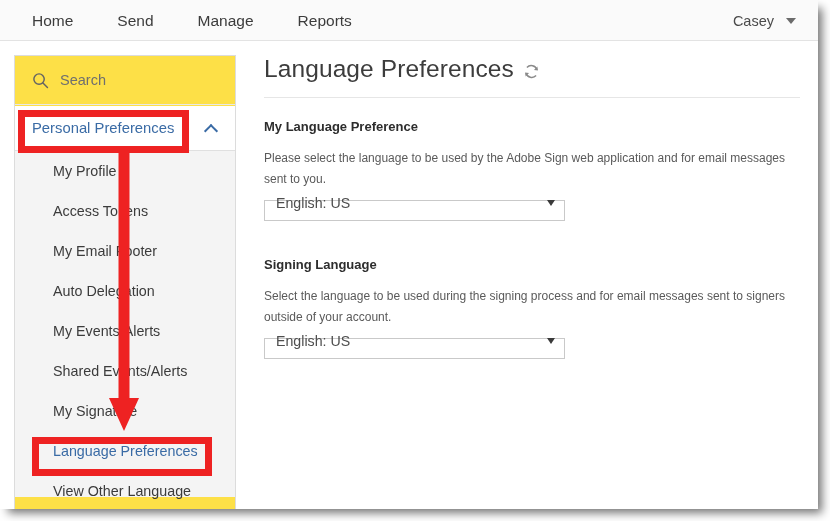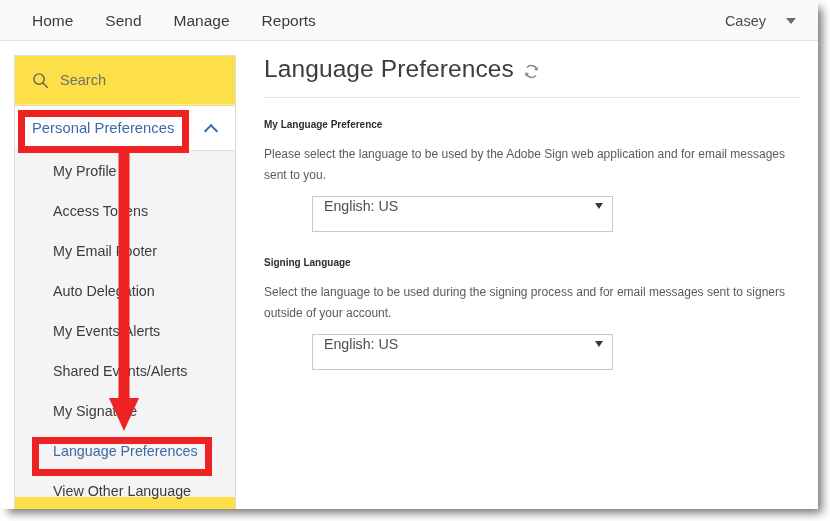--- a/index.html
+++ b/index.html
@@ -37,21 +37,21 @@
     background: #fafafa;
     border-bottom: 1px solid #e3e3e3;
     box-sizing: border-box;
   }
   .nav-tabs {
     position: absolute;
     left: 18px; top: 0;
     height: 41px;
     display: flex;
     align-items: flex-end;
-    gap: 4px;
+    gap: 16px;
   }
   .nav-tab {
     position: relative;
     font-size: 15.5px;
     color: #3c3c3c;
     padding: 0 14px;
     line-height: 41px;
     height: 41px;
     cursor: pointer;
     white-space: nowrap;
@@ -68,21 +68,21 @@
     height: 2px;
     background: #2c2c2c;
   }
   #user-menu {
     position: absolute;
     right: 22px;
     top: 0;
     height: 41px;
     display: flex;
     align-items: center;
-    gap: 20px;
+    gap: 12px;
     cursor: pointer;
   }
   #user-menu .user-name {
     font-size: 14.5px;
     color: #4a4a4a;
   }
   .caret-down {
     width: 0; height: 0;
     border-left: 5px solid transparent;
     border-right: 5px solid transparent;
@@ -212,44 +212,43 @@
     right: 18px;
     height: 1px;
     background: #e6e6e6;
   }
 
   .section-block { position: absolute; left: 27px; right: 18px; }
   .block-1 { top: 78px; }
   .block-2 { top: 216px; }
 
   .block-heading {
-    font-size: 10px;
+    font-size: 13px;
     color: #2d2d2d;
     font-weight: bold;
     margin: 0 0 14px 0;
   }
   .block-desc {
     font-size: 12px;
     color: #5a5a5a;
     line-height: 21px;
     margin: 0 0 10px 0;
     max-width: 527px;
   }
   .lang-select {
     width: 301px;
-    height: 36px;
+    height: 21px;
     border: 1px solid #c9c9c9;
     background: #ffffff;
     box-sizing: border-box;
     display: flex;
     align-items: center;
     justify-content: space-between;
     padding: 0 9px 16px 11px;
     cursor: pointer;
-    margin-left: 48px;
   }
   .lang-select .value {
     font-size: 14.2px;
     color: #4e4e4e;
   }
   .select-caret {
     width: 0; height: 0;
     border-left: 4.5px solid transparent;
     border-right: 4.5px solid transparent;
     border-top: 6px solid #3a3a3a;

